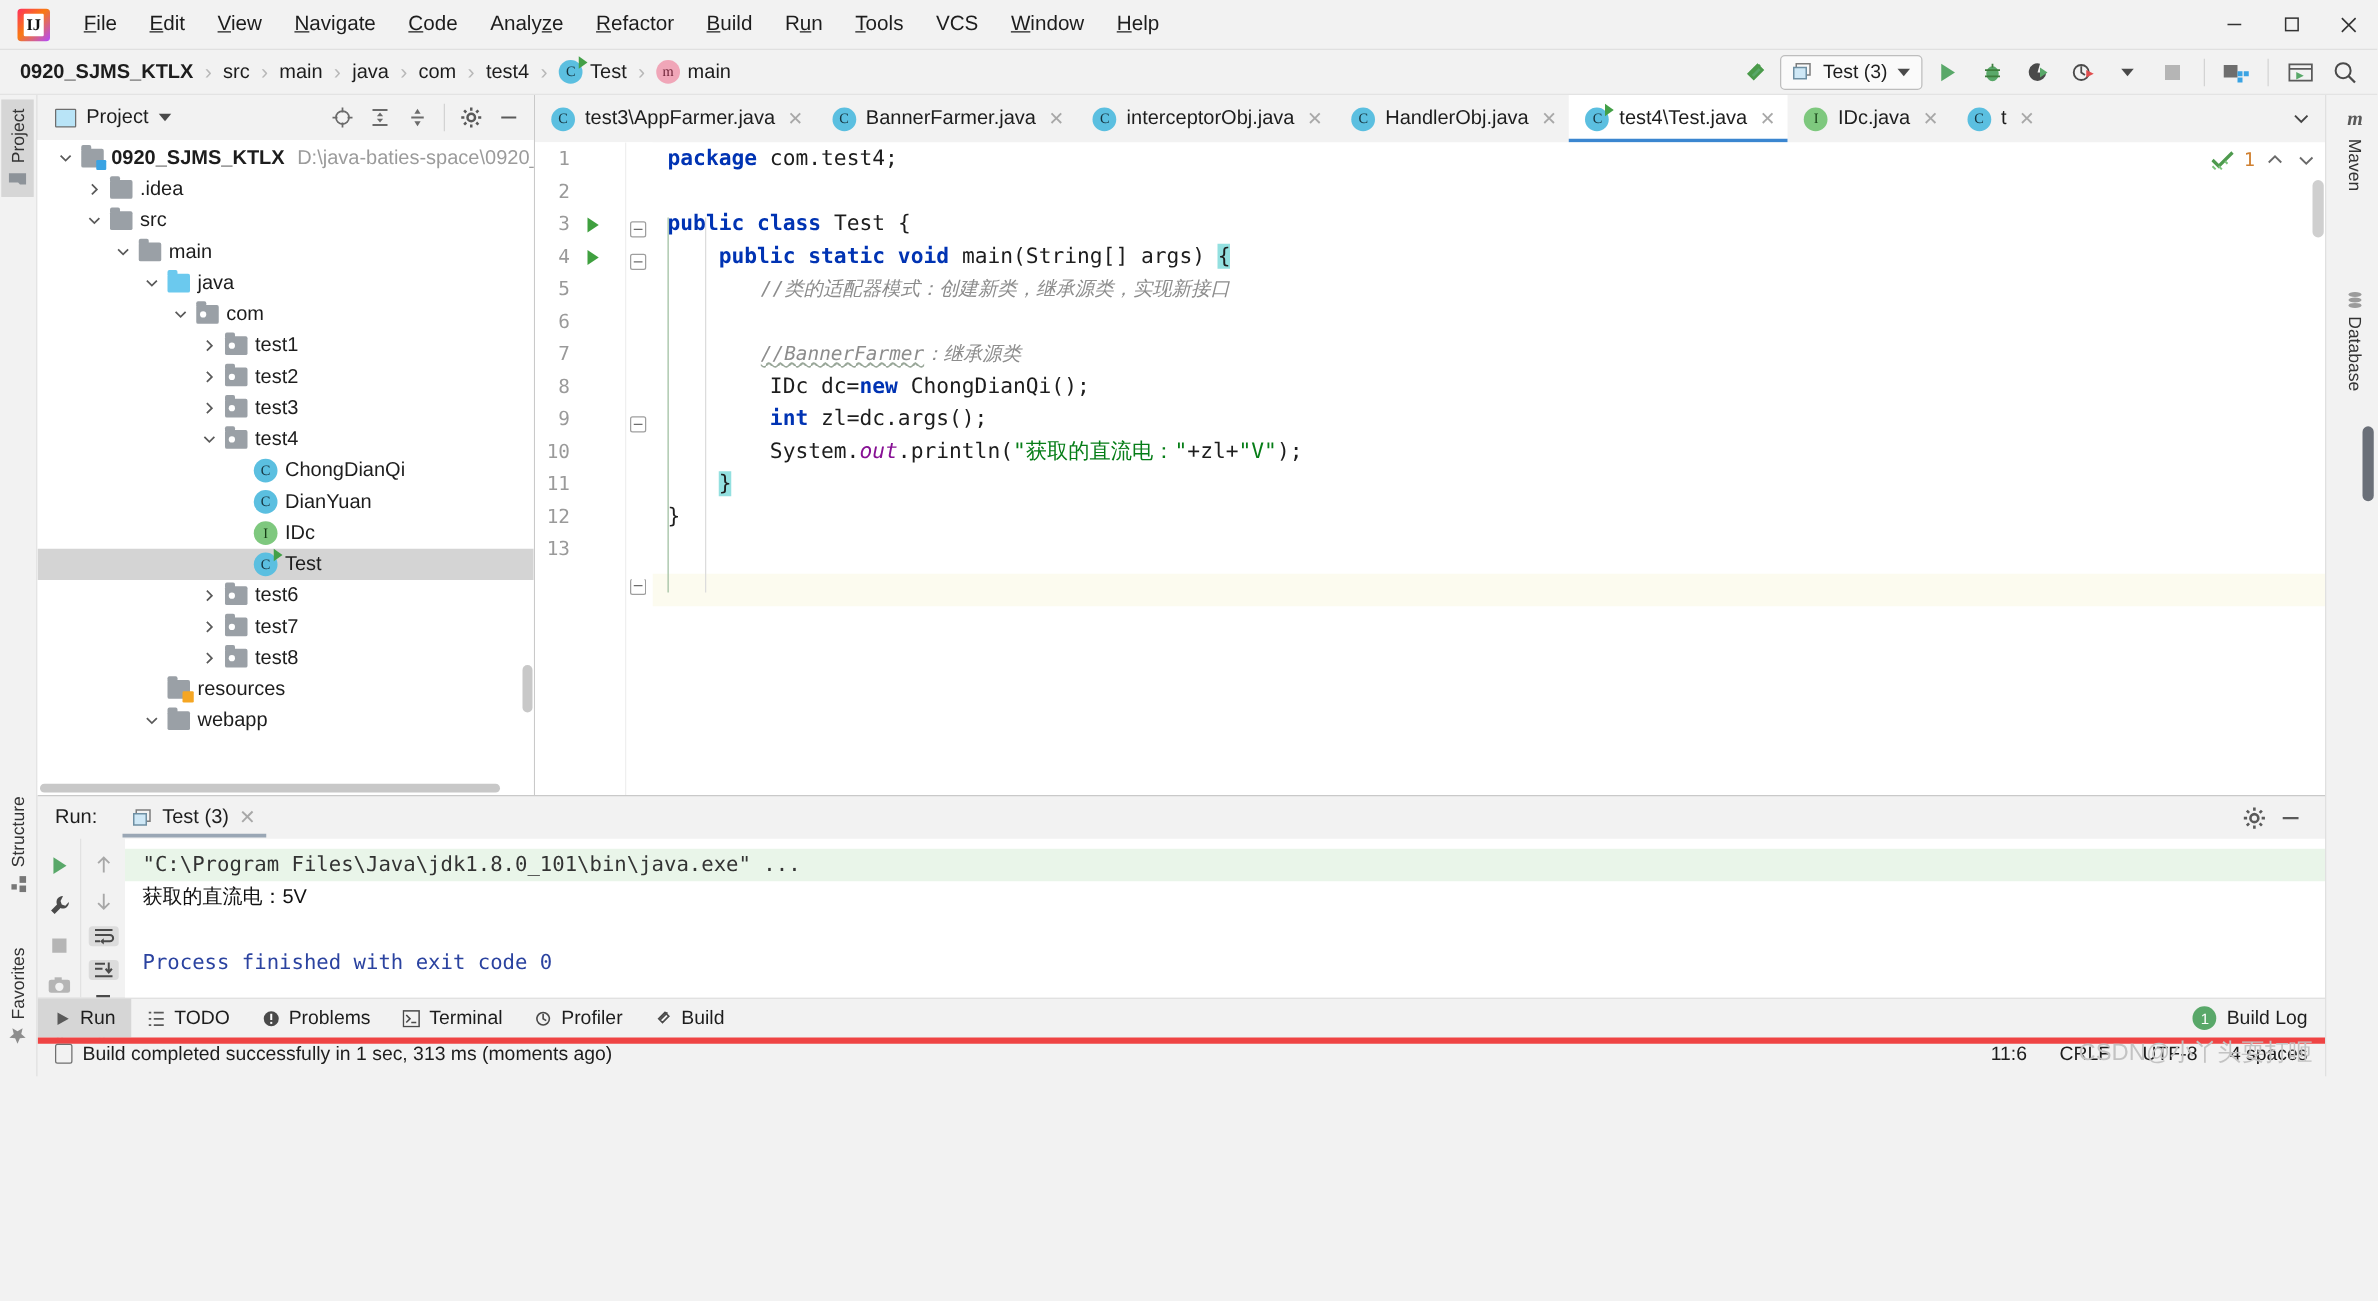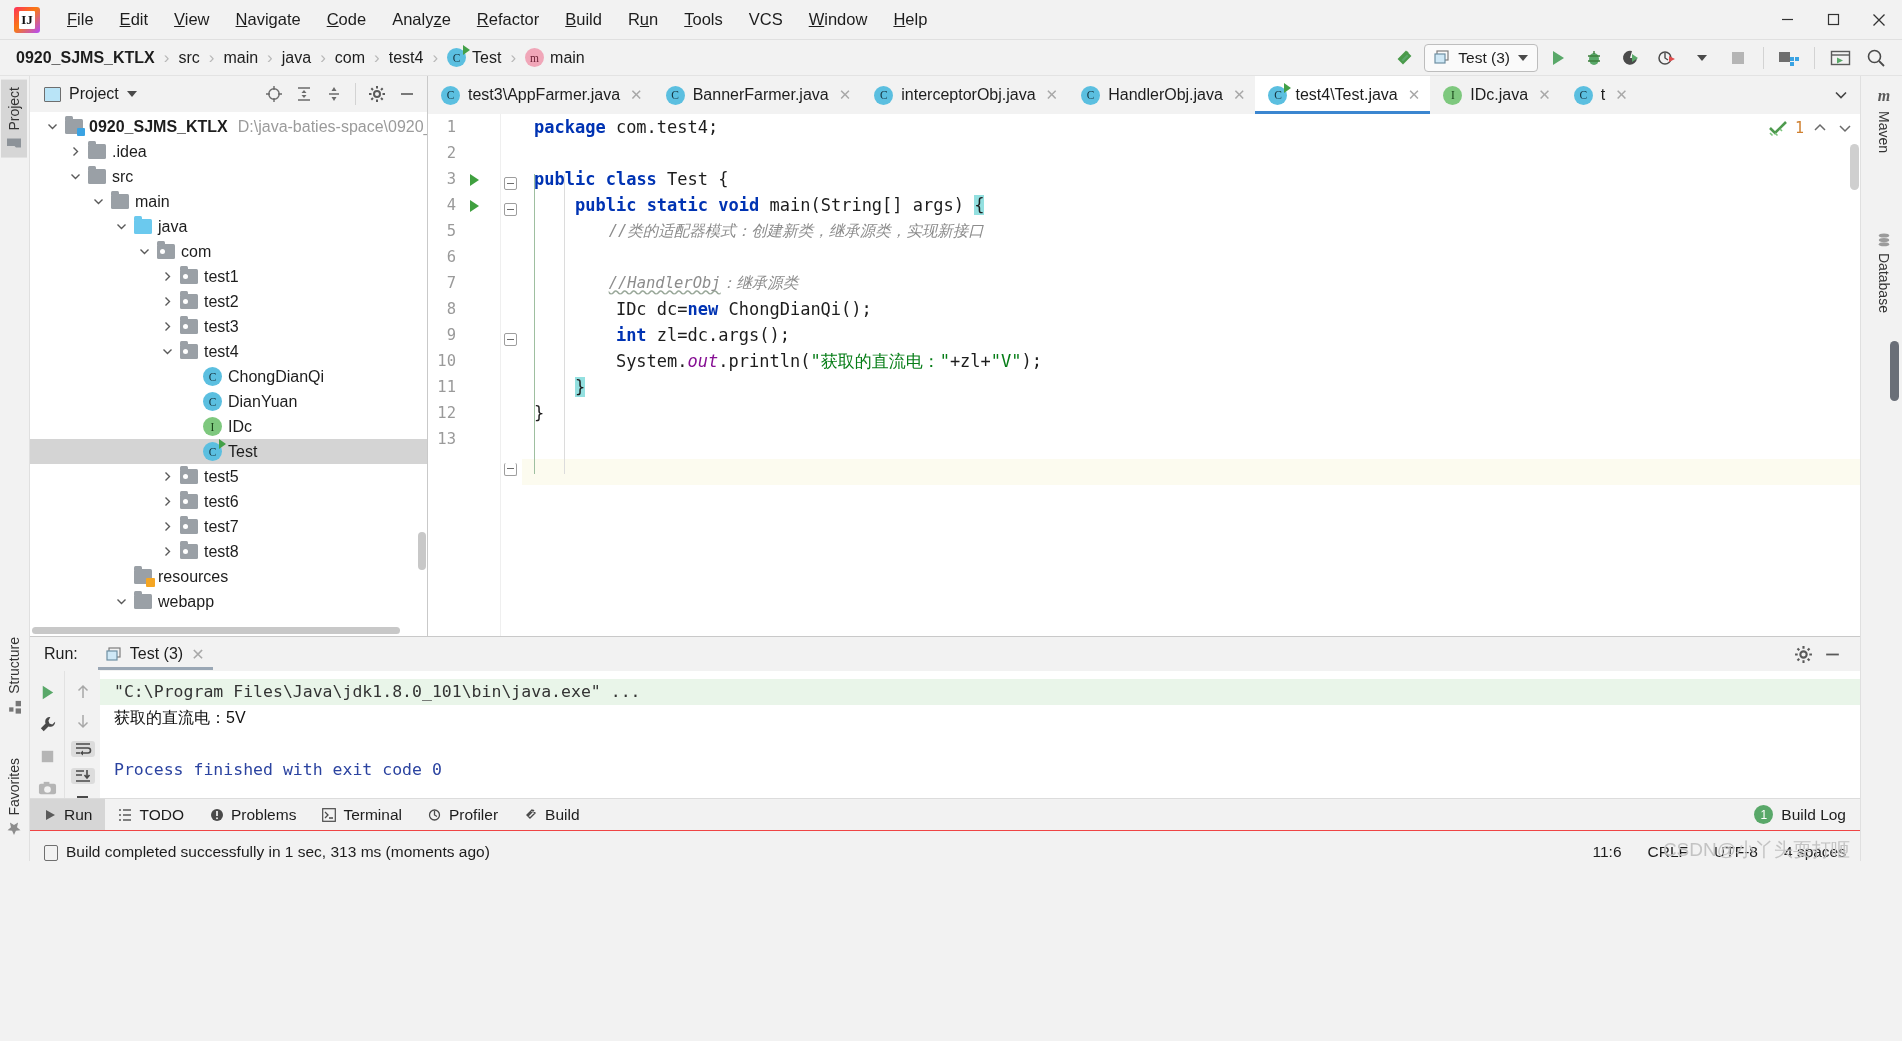--- a/index.html
+++ b/index.html
@@ -161,22 +161,22 @@
   .coline.zh{ color:#111; font-family:"Liberation Sans","DejaVu Sans",sans-serif; font-size:16px;}
 
   
   .twbar{ height:32px; display:flex; align-items:stretch; background:#f2f2f2; flex:none;
         border-top:1px solid #dcdcdc;}
   .twbtn{ display:flex; align-items:center; gap:7px; padding:0 13px; font-size:15.5px; color:#1d1d1d;}
   .twbtn.active{ background:#d6d6d6; }
   .twbar-right{ margin-left:auto; display:flex; align-items:center; padding-right:14px; gap:8px; font-size:15.5px;}
   .evt-badge{ width:19px;height:19px;border-radius:50%; background:#59a869; color:#fff; font-size:12px;
       display:flex; align-items:center; justify-content:center;}
-  .statusbar{ height:31px; display:flex; align-items:flex-end; background:#f2f2f2; flex:none;
-      border-top:1px solid #ef4444; padding:0 14px; font-size:15.5px; }
+  .statusbar{ height:31px; display:flex; align-items:flex-start; background:#f2f2f2; flex:none;
+      border-top:5px solid #ef4444; padding:0 14px; font-size:15.5px; }
   .sb-right{ margin-left:auto; display:flex; align-items:center; gap:26px; position:relative;}
   .wmark{ position:absolute; right:-4px; top:-6px; font-size:19px; color:#c3c3c3; white-space:nowrap;
       font-family:"Liberation Sans",sans-serif; pointer-events:none; }
   .lockico{ width:14px; height:16px; border:1.6px solid #6f6f6f; border-radius:2px; margin-right:8px;}
   svg.ic{ display:block; }
 </style>
 </head>
 <body>
 
 <div class="app">
@@ -578,35 +578,20 @@
                   <svg width="11" height="11" viewBox="0 0 11 11">
                     <path d="M3.5 1.5 L7.5 5.5 L3.5 9.5" stroke="#5a5a5a" stroke-width="1.4" fill="none"></path>
                   </svg>
                 </span>
                 <span style="width:5px;flex:none"></span>
                 <span class="folder pkg">
                   <span class="tab"></span>
                   <span class="f"></span>
                   <span class="dot"></span>
                 </span>
-                <span class="nlabel" style="">test5</span>
-              </div>
-              <div class="node">
-                <span style="width:129px;flex:none"></span>
-                <span class="arrow">
-                  <svg width="11" height="11" viewBox="0 0 11 11">
-                    <path d="M3.5 1.5 L7.5 5.5 L3.5 9.5" stroke="#5a5a5a" stroke-width="1.4" fill="none"></path>
-                  </svg>
-                </span>
-                <span style="width:5px;flex:none"></span>
-                <span class="folder pkg">
-                  <span class="tab"></span>
-                  <span class="f"></span>
-                  <span class="dot"></span>
-                </span>
                 <span class="nlabel" style="">test6</span>
               </div>
               <div class="node">
                 <span style="width:129px;flex:none"></span>
                 <span class="arrow">
                   <svg width="11" height="11" viewBox="0 0 11 11">
                     <path d="M3.5 1.5 L7.5 5.5 L3.5 9.5" stroke="#5a5a5a" stroke-width="1.4" fill="none"></path>
                   </svg>
                 </span>
                 <span style="width:5px;flex:none"></span>
@@ -735,21 +720,21 @@
             </div>
             <div class="codearea">
               <div class="hl-line" style="top:345px;"></div>
               <div class="indentguide" style="left:42px; top:60px; height:300px;"></div>
               <div class="indentguide act" style="left:12px; top:60px; height:300px; background:#9ebfa0;"></div>
 
               <div class="cl" style="top:0px;"><span class="k">package</span><span> com.test4;</span></div>
               <div class="cl" style="top:52px;"><span class="k">public</span> <span class="k">class</span> <span>Test</span> <span>{</span></div>
               <div class="cl" style="top:78px;">    <span class="k">public</span> <span class="k">static</span> <span class="k">void</span> <span>main</span><span>(String[] args) </span><span class="cursor-hl">{</span></div>
               <div class="cl c" style="top:104px; font-size:15.5px;">        <span>//类的适配器模式：创建新类，继承源类，实现新接口</span></div>
-              <div class="cl c" style="top:156px; font-size:15.5px;">        <span class="squiggle">//HandlerObj</span><span>：继承源类</span></div>
+              <div class="cl c" style="top:156px; font-size:15.5px;">        <span class="squiggle">//BannerFarmer</span><span>：继承源类</span></div>
               <div class="cl" style="top:182px;">        <span>IDc dc=</span><span class="k">new</span><span> ChongDianQi();</span></div>
               <div class="cl" style="top:208px;">        <span class="k">int</span><span> zl=dc.args();</span></div>
               <div class="cl" style="top:234px;">        <span>System.</span><span class="f">out</span><span>.println(</span><span class="s">"获取的直流电："</span><span>+zl+</span><span class="s">"V"</span><span>);</span></div>
               <div class="cl" style="top:260px;">    <span class="cursor-hl">}</span></div>
               <div class="cl" style="top:286px;"><span>}</span></div>
 
               <div class="insp">
                 <span>
                   <svg class="ic" width="19" height="17" viewBox="0 0 19 17">
                       <path d="M1 8 L6 13 L17 2" stroke="#4e9a4e" stroke-width="2.6" fill="none"></path>

